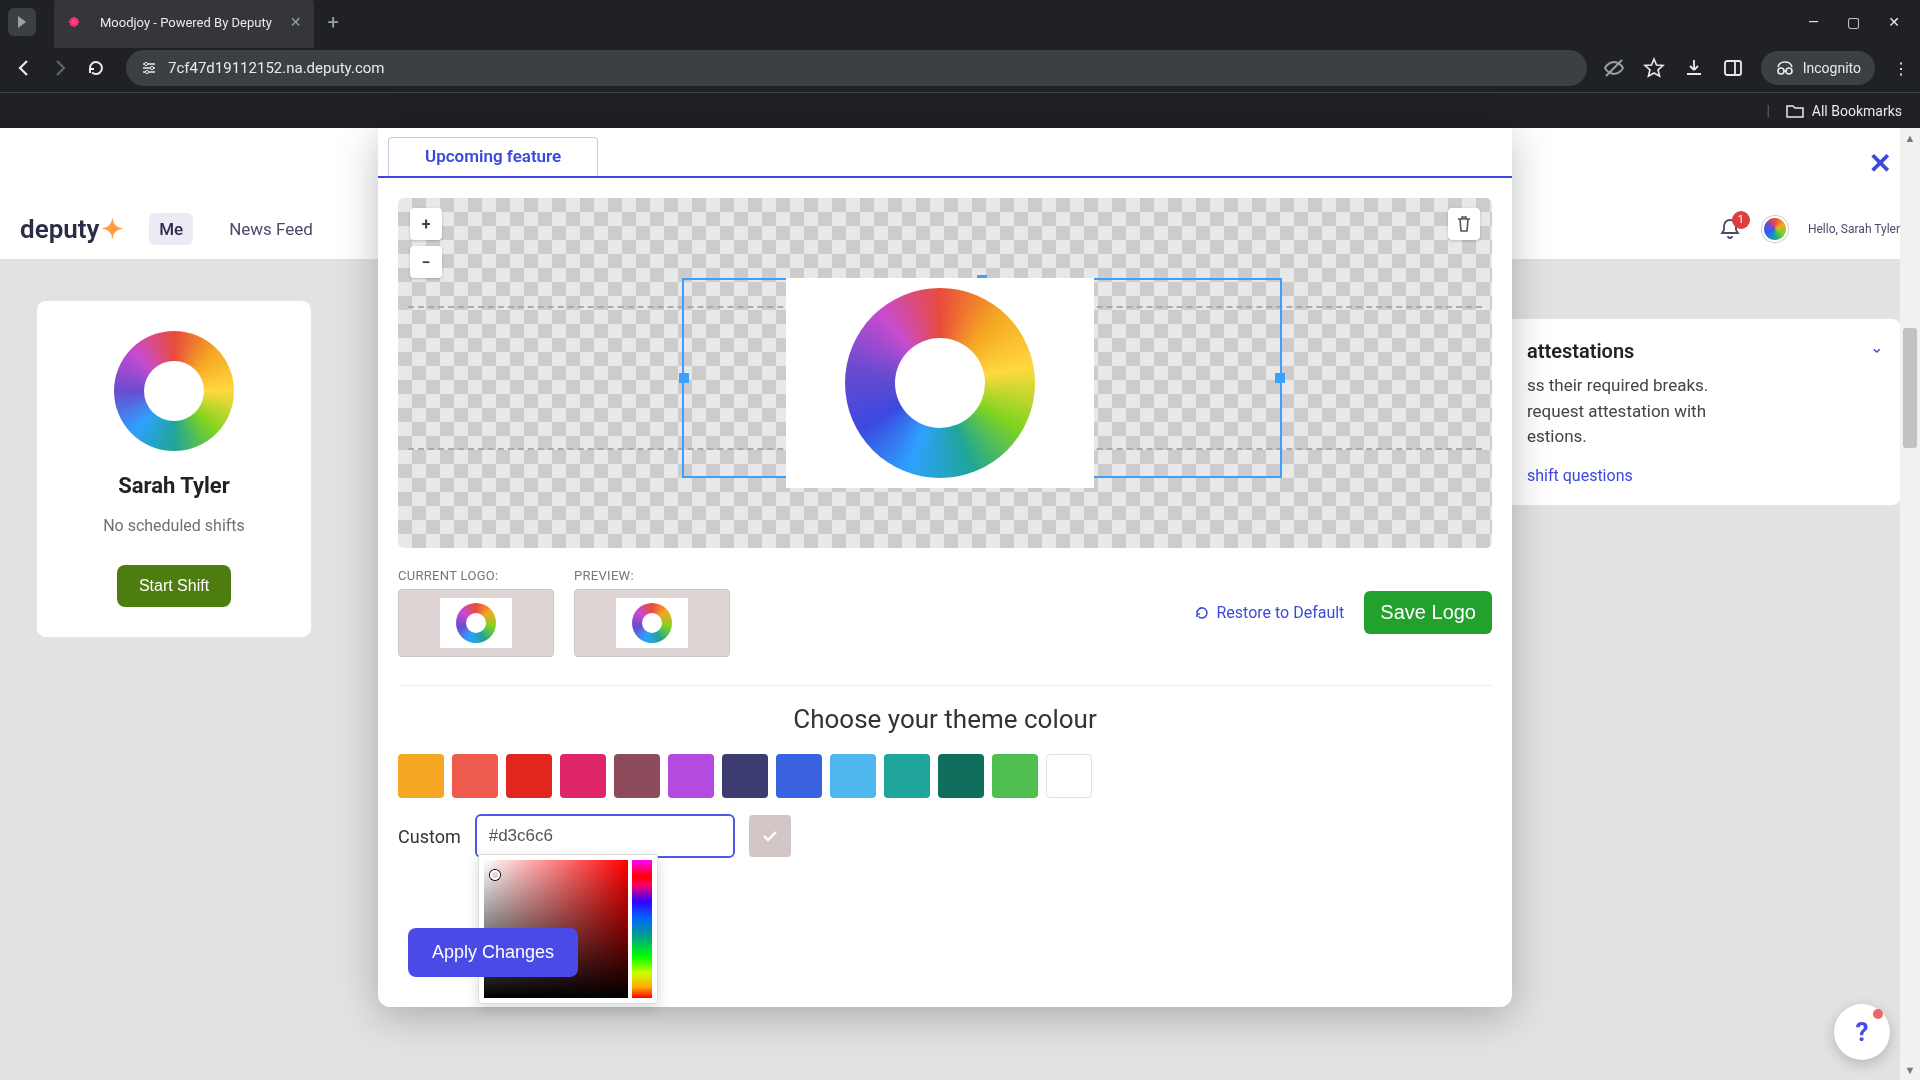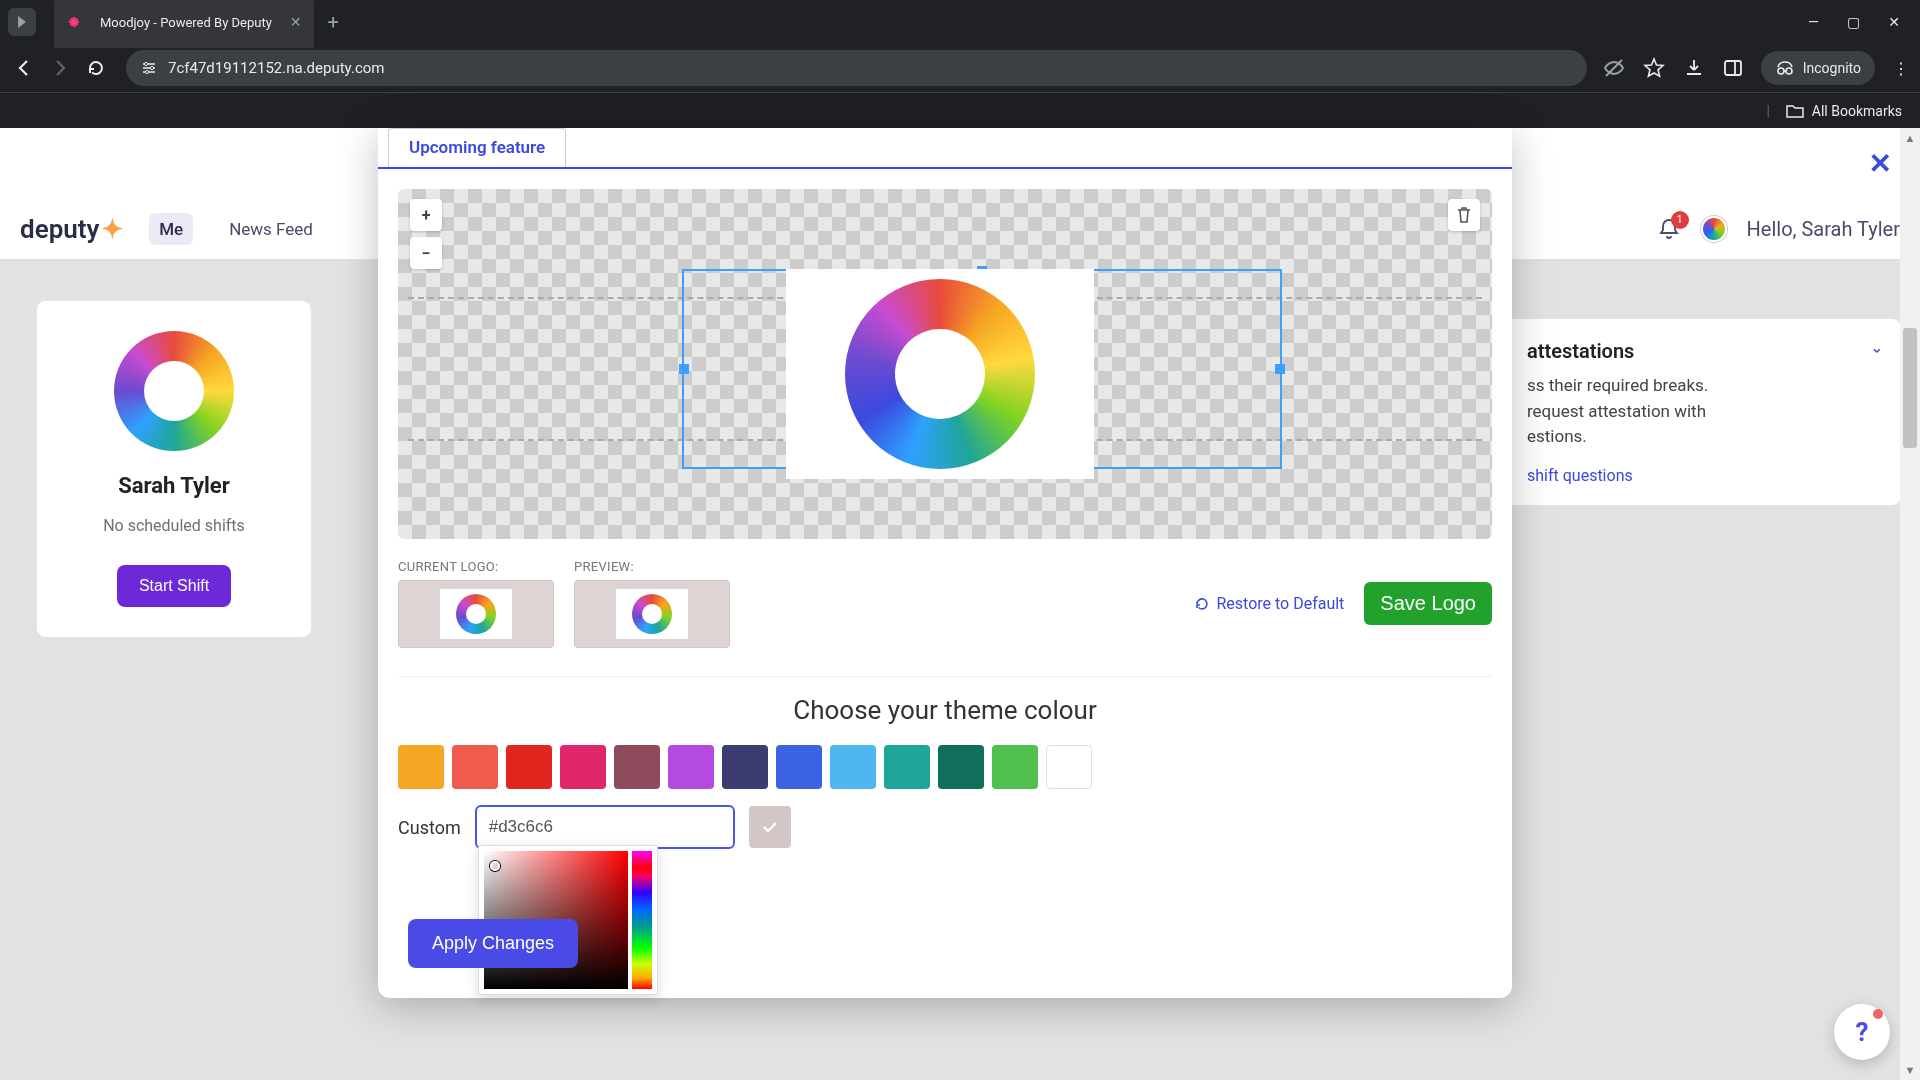--- a/index.html
+++ b/index.html
@@ -34,42 +34,42 @@
 .app-topbanner { height: 70px; background: #fff; display: flex; align-items: center; justify-content: flex-end; padding-right: 28px; position: relative; }
 .close-banner-x { color: #3b49df; font-size: 28px; font-weight: bold; cursor: pointer; }
 .app-navbar { height: 62px; background: #fff; border-bottom: 1px solid #e0e0e0; display: flex; align-items: center; padding: 0 20px; gap: 26px; }
 .deputy-logo { font-size: 26px; font-weight: 600; color: #2b2b4a; display: flex; align-items: center; }
 .deputy-logo .star { color: #ff9f43; margin-left: 2px; }
 .app-tab { color: #4a4a6a; font-size: 17px; padding: 6px 10px; border-radius: 6px; text-align: right; }
 .app-tab.active { background: #eceaf5; color: #2b2b4a; font-weight: 500; }
 .navbar-right { margin-left: auto; display: flex; align-items: center; gap: 20px; color: #4a4a6a; }
 .bell { position: relative; font-size: 22px; }
 .bell-badge { position: absolute; top: -6px; right: -8px; background: #e03e3e; color:#fff; font-size: 11px; border-radius: 50%; width: 18px; height: 18px; display:flex; align-items:center; justify-content:center; }
-.hello-txt { font-size: 20px; }
+.hello-txt { font-size: 12px; }
 .colorwheel-sm { width: 26px; height: 26px; border-radius: 50%; background: conic-gradient(#e94b3c,#f5a623,#7ed321,#1fa59a,#2962ff,#6a4bcf,#e94b3c); border: 2px solid #fff; box-shadow: 0 0 0 1px #ccc; }
 
 .app-content { display: flex; padding: 40px 36px; gap: 30px; }
 .profile-card { background: #fff; border: 1px solid #e6e6e6; border-radius: 10px; width: 276px; padding: 30px 18px; display: flex; flex-direction: column; align-items: center; gap: 12px; }
 .colorwheel-lg { width: 120px; height: 120px; border-radius: 50%; background: conic-gradient(#e94b3c,#f5a623,#ffd93d,#7ed321,#1fa59a,#2ea1ff,#6a4bcf,#c94bcf,#e94b3c); display:flex; align-items:center; justify-content:center; }
 .colorwheel-lg::after { content:""; width: 60px; height:60px; background:#fff; border-radius:50%; }
 .profile-name { font-size: 22px; color: #222; font-weight: 700; margin-top: 10px; }
 .no-shifts { color: #707070; font-size: 16px; margin-top: 6px; }
-.start-shift-btn { margin-top: 18px; background: #6d28d9; color: #fff; border: none; border-radius: 8px; padding: 12px 22px; font-size: 16px; cursor: pointer; }
+.start-shift-btn { margin-top: 18px; background: #4d7c0f; color: #fff; border: none; border-radius: 8px; padding: 12px 22px; font-size: 16px; cursor: pointer; }
 
 .right-panel { position: absolute; right: 18px; top: 58px; width: 400px; background: #fff; border: 1px solid #e6e6e6; border-radius: 10px; padding: 20px 24px; }
 .rp-title { font-size: 20px; font-weight: 600; color: #222; }
 .rp-body { color: #444; font-size: 17px; margin-top: 10px; line-height: 1.5; }
 .rp-link { color: #3b49df; margin-top: 16px; display: inline-block; cursor: pointer; }
 .rp-chevron { position: absolute; top: 18px; right: 18px; color: #3b49df; transform: rotate(180deg); }
 
 
 .modal-backdrop { position: absolute; inset: 128px 0 0 0; background: rgba(0,0,0,0); pointer-events: none; }
 .modal { position: absolute; top: 0; left: 378px; width: 1134px; background: #fff; border-radius: 0 0 12px 12px; box-shadow: 0 8px 40px rgba(0,0,0,0.25); pointer-events: auto; padding-bottom: 20px; }
 .modal-tabs { border-bottom: 2px solid #3b49df; padding: 0; display:flex; }
-.modal-tab { padding: 8px 20px 10px; font-size: 17px; color: #3b49df; font-weight: 600; border: 1px solid #c9c9dd; border-bottom: none; background: #fff; border-radius: 4px 4px 0 0; margin-left: 10px; }
+.modal-tab { padding: 8px 36px 10px; font-size: 17px; color: #3b49df; font-weight: 600; border: 1px solid #c9c9dd; border-bottom: none; background: #fff; border-radius: 4px 4px 0 0; margin-left: 10px; margin-top: 9px; }
 
 .canvas-area { margin: 20px; height: 350px; border-radius: 6px; position: relative; background: repeating-conic-gradient(#ccc 0% 25%, #e8e8e8 0% 50%) 0 0/28px 28px; overflow:hidden; }
 .zoom-ctrl { position: absolute; top: 10px; left: 12px; display: flex; flex-direction: column; gap: 6px; }
 .zoom-btn { width: 32px; height: 32px; background: #fff; border-radius: 4px; display:flex; align-items:center; justify-content:center; cursor:pointer; font-weight:bold; color:#444; box-shadow: 0 1px 3px rgba(0,0,0,0.2); }
 .trash-btn { position: absolute; top: 10px; right: 12px; width: 32px; height: 32px; background:#fff; border-radius:4px; display:flex; align-items:center; justify-content:center; cursor:pointer; color:#555; box-shadow: 0 1px 3px rgba(0,0,0,0.2); }
 .crop-outer { position: absolute; top: 80px; left: 284px; width: 600px; height: 200px; border: 2px solid #3da0ff; }
 .crop-handle { position:absolute; width:10px; height:10px; background:#3da0ff; }
 .image-box { position: absolute; top: 80px; left: 388px; width: 308px; height: 210px; background: #fff; display:flex; align-items:center; justify-content:center; }
 .image-box .wheel { width: 190px; height: 190px; border-radius:50%; background: conic-gradient(#e94b3c,#f5a623,#ffd93d,#7ed321,#1fa59a,#2ea1ff,#3b49df,#6a4bcf,#c94bcf,#e94b3c); display:flex; align-items:center; justify-content:center; }
 .image-box .wheel::after { content:""; width:90px; height:90px; background:#fff; border-radius:50%; }

